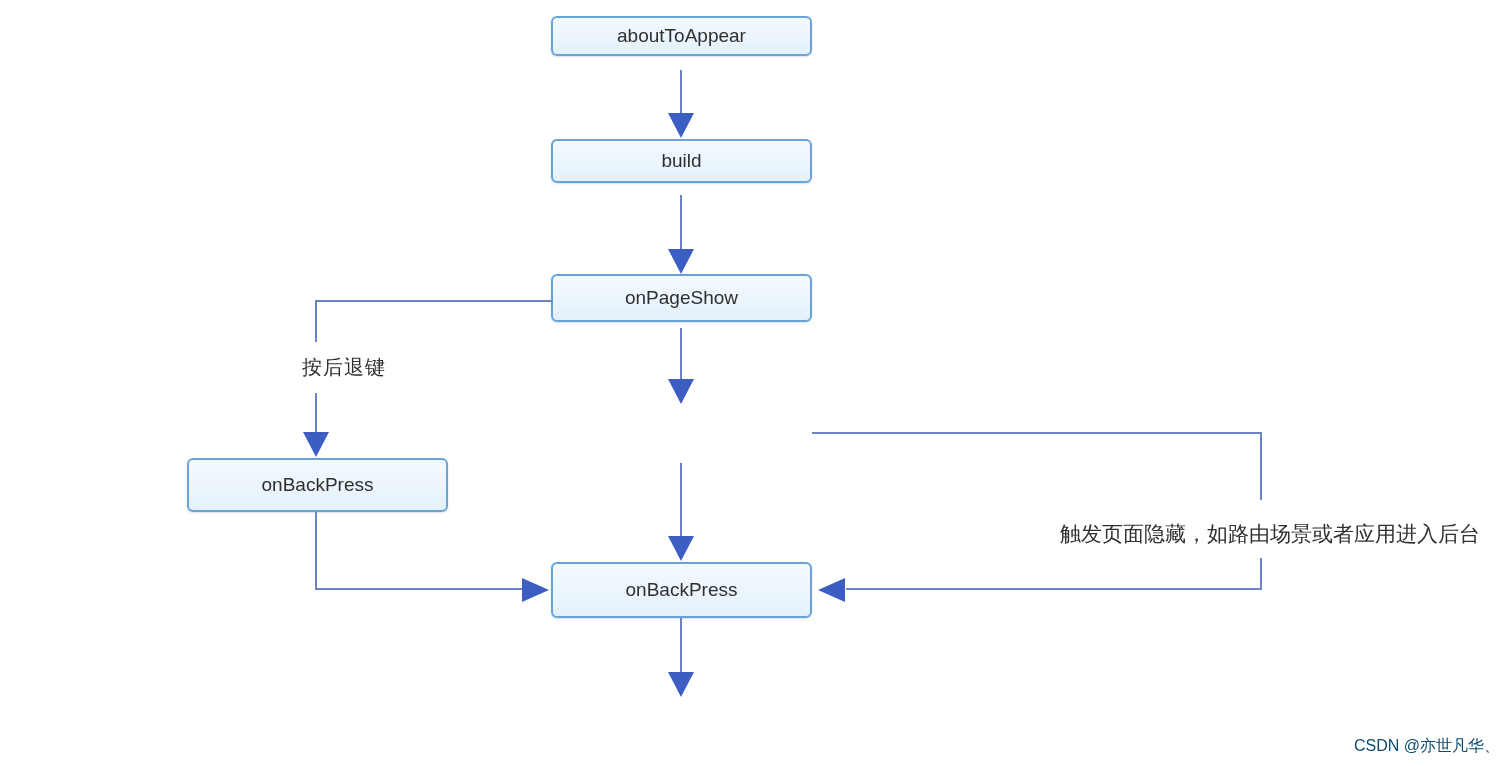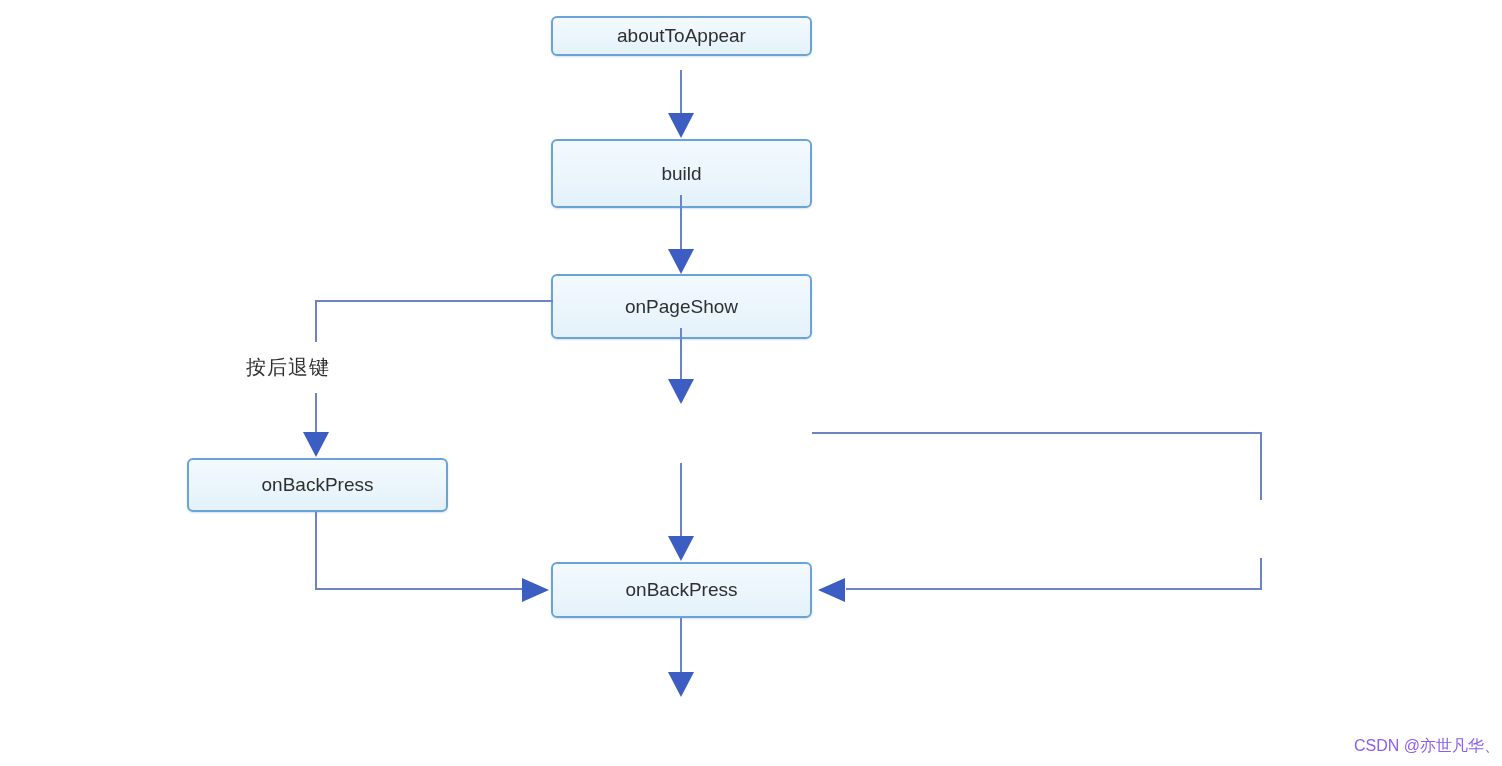--- a/index.html
+++ b/index.html
@@ -26,22 +26,22 @@
     align-items: center;
     justify-content: center;
     font-size: 19px;
     color: #2f2f2f;
     text-align: center;
     white-space: pre-line;
     line-height: 1.35;
     box-shadow: 0 1px 2px rgba(90,140,190,0.25);
   }
   #n-aboutToAppear    { left: 551px; top: 16px;  height: 40px; }
-  #n-build            { left: 551px; top: 139px; height: 69px; }
-  #n-onPageShow       { left: 551px; top: 274px; height: 65px; }
+  #n-build            { left: 551px; top: 139px; height: 44px; }
+  #n-onPageShow       { left: 551px; top: 274px; height: 48px; }
   #n-componentVisible { left: 551px; top: 405px; height: 58px; }
   #n-onBackPress      { left: 187px; top: 458px; height: 54px; }
   #n-onPageHide       { left: 551px; top: 562px; height: 56px; }
   #n-aboutToDisappear { left: 551px; top: 698px; height: 54px; }
 
   
   .line { position: absolute; background: #6b84c4; }
   .vline { width: 2px; }
   .hline { height: 2px; }
 
@@ -88,40 +88,40 @@
   #ar-5 { left: 668px; top: 672px; }
   #ar-back  { left: 303px; top: 432px; }
   #ar-into-hide-left  { left: 522px; top: 578px; }
   #ar-into-hide-right { left: 818px; top: 578px; }
 
   
   .edge-label {
     position: absolute;
     color: #2f2f2f;
     background: #ffffff;
-    text-align: left;
+    text-align: right;
   }
   #lbl-back {
     left: 246px; top: 354px;
     width: 140px;
     font-size: 20px;
     letter-spacing: 1px;
   }
   #lbl-hide {
     left: 1028px; top: 520px;
     width: 452px;
     font-size: 21px;
   }
 
   
   #watermark {
     position: absolute;
     right: 2px; top: 736px;
     font-size: 16px;
-    color: #8b5cf6;
+    color: #0c4a6e;
     white-space: nowrap;
   }
 </style>
 </head>
 <body>
 
 <div id="canvas">
 
   <div class="node" id="n-aboutToAppear">aboutToAppear</div>
   <div class="node" id="n-build">build</div>
@@ -149,16 +149,17 @@
   <div class="arr arr-down" id="ar-1"></div>
   <div class="arr arr-down" id="ar-2"></div>
   <div class="arr arr-down" id="ar-3"></div>
   <div class="arr arr-down" id="ar-4"></div>
   <div class="arr arr-down" id="ar-5"></div>
   <div class="arr arr-down" id="ar-back"></div>
   <div class="arr arr-right" id="ar-into-hide-left"></div>
   <div class="arr arr-left" id="ar-into-hide-right"></div>
 
   <div class="edge-label" id="lbl-back">按后退键</div>
+  <div class="edge-label" id="lbl-hide">触发页面隐藏，如路由场景或者应用进入后台</div>
 
   <div id="watermark">CSDN @亦世凡华、</div>
 
 </div>
 
 </body></html>

